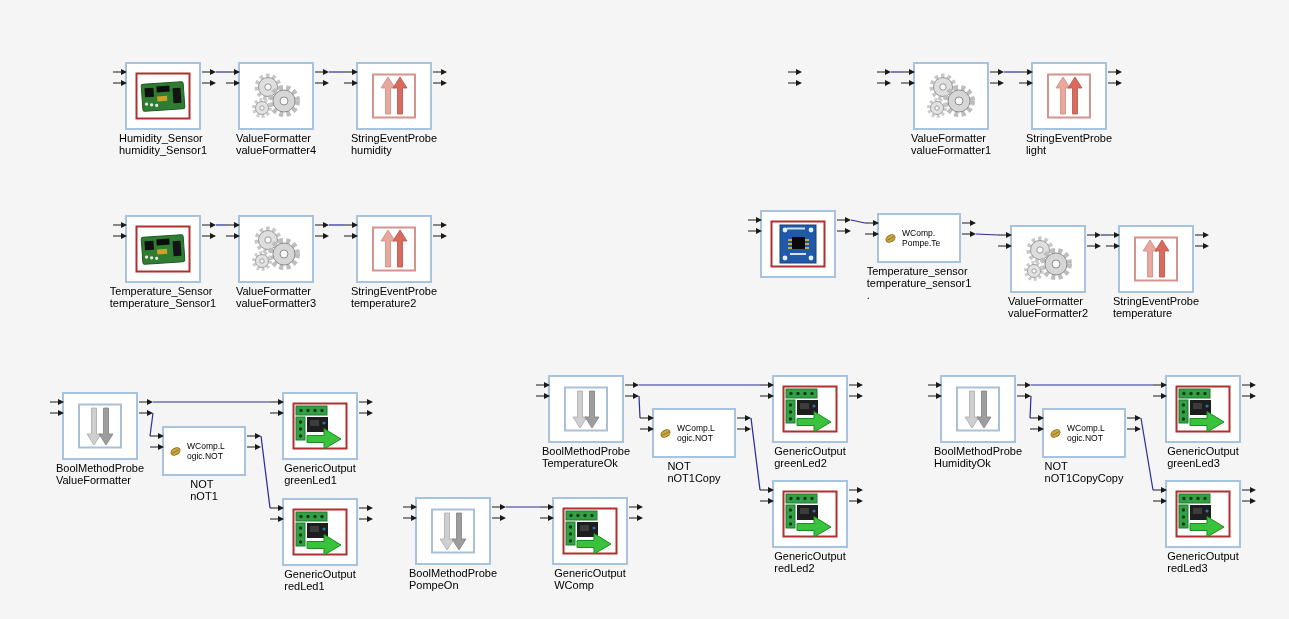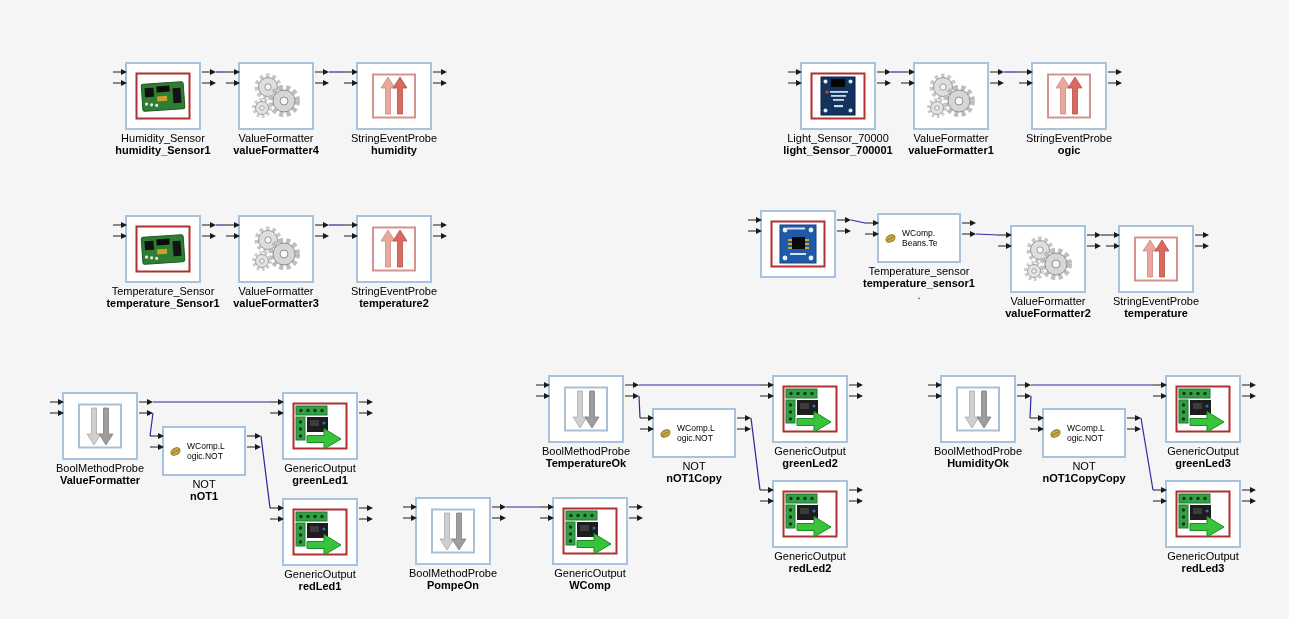--- a/index.html
+++ b/index.html
@@ -16,24 +16,24 @@
     width: 84px; height: 50px;
     padding: 20px 5px;
     justify-content: flex-start; gap: 5px;
   }
   .icn { width: 58px; height: 48px; display: block; }
   .bean-icn { width: 13px; height: 13px; flex: 0 0 auto; }
   .bean-txt { font-size: 8.5px; line-height: 10px; color: #000; }
   .labels {
     position: absolute; left: 50%; top: 100%;
     transform: translateX(-50%); margin-top: 2px;
-    text-align: center; white-space: nowrap;
+    text-align: left; white-space: nowrap;
   }
   .tname { font-size: 11px; line-height: 12px; color: #000; }
-  .iname { font-size: 11px; line-height: 12px; font-weight: bold; color: #000; }
+  .iname { font-size: 11px; line-height: 12px; font-weight: normal; color: #000; }
   #wires { position: absolute; left: 0; top: 0; width: 1289px; height: 619px; pointer-events: none; z-index: 5; }
   #icon-defs { position: absolute; width: 0; height: 0; overflow: hidden; }
 </style>
 </head>
 <body>
 
 <svg id="icon-defs" aria-hidden="true">
   <defs>
     <symbol id="sym-sensor-green" viewBox="0 0 56 48">
       <rect x="1.5" y="1.5" width="53" height="45" fill="#fff" stroke="#b03030" stroke-width="2"></rect>
@@ -154,31 +154,20 @@
       <svg class="icn" viewBox="0 0 56 48">
           <use href="#sym-probe-up"></use>
         </svg>
     </div>
     <div class="labels">
       <div class="tname">StringEventProbe</div>
       <div class="iname">humidity</div>
     </div>
   </div>
 
-  <div class="component" style="left:800px;top:62px">
-    <div class="box">
-      <svg class="icn" viewBox="0 0 56 48">
-          <use href="#sym-sensor-light"></use>
-        </svg>
-    </div>
-    <div class="labels">
-      <div class="tname">Light_Sensor_70000</div>
-      <div class="iname">light_Sensor_700001</div>
-    </div>
-  </div>
 
   <div class="component" style="left:913px;top:62px">
     <div class="box">
       <svg class="icn" viewBox="0 0 56 48">
           <use href="#sym-gears"></use>
         </svg>
     </div>
     <div class="labels">
       <div class="tname">ValueFormatter</div>
       <div class="iname">valueFormatter1</div>
@@ -186,21 +175,21 @@
   </div>
 
   <div class="component" style="left:1031px;top:62px">
     <div class="box">
       <svg class="icn" viewBox="0 0 56 48">
           <use href="#sym-probe-up"></use>
         </svg>
     </div>
     <div class="labels">
       <div class="tname">StringEventProbe</div>
-      <div class="iname">ogic</div>
+      <div class="iname">light</div>
     </div>
   </div>
 
   <div class="component" style="left:125px;top:215px">
     <div class="box">
       <svg class="icn" viewBox="0 0 56 48">
           <use href="#sym-sensor-green"></use>
         </svg>
     </div>
     <div class="labels">
@@ -241,21 +230,21 @@
     </div>
   </div>
 
   <div class="component" style="left:877px;top:213px">
     <div class="box bean">
       <svg class="bean-icn" viewBox="0 0 14 14">
           <use href="#sym-bean"></use>
         </svg>
       <div class="bean-txt">
         <div>WComp.</div>
-        <div>Beans.Te</div>
+        <div>Pompe.Te</div>
       </div>
     </div>
     <div class="labels">
       <div class="tname">Temperature_sensor</div>
       <div class="iname">temperature_sensor1</div>
       <div class="tname">.</div>
     </div>
   </div>
 
   <div class="component" style="left:1010px;top:225px">

